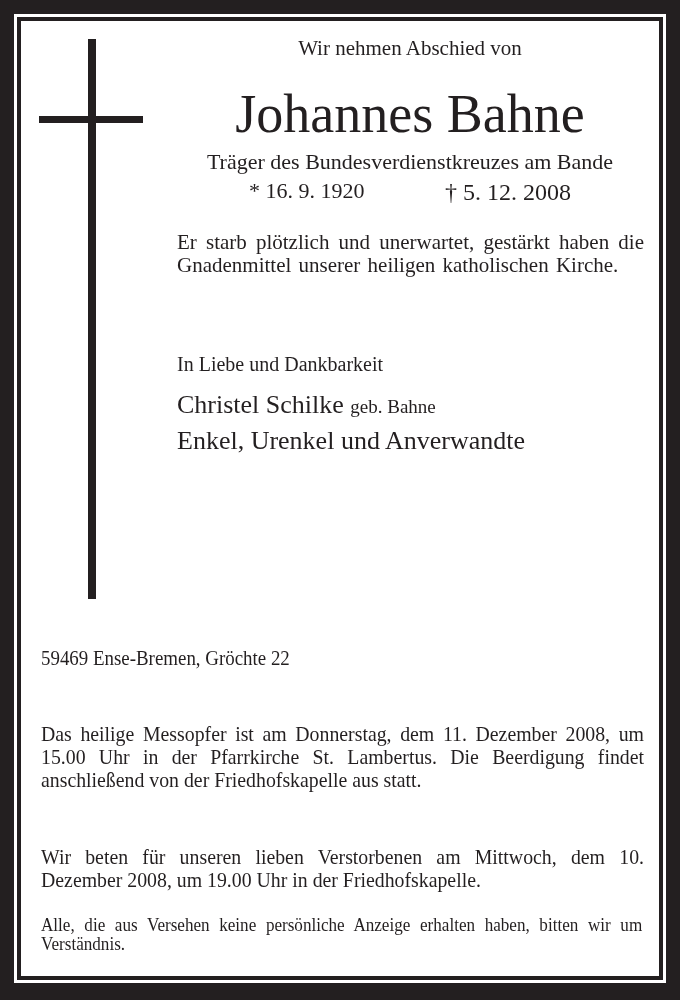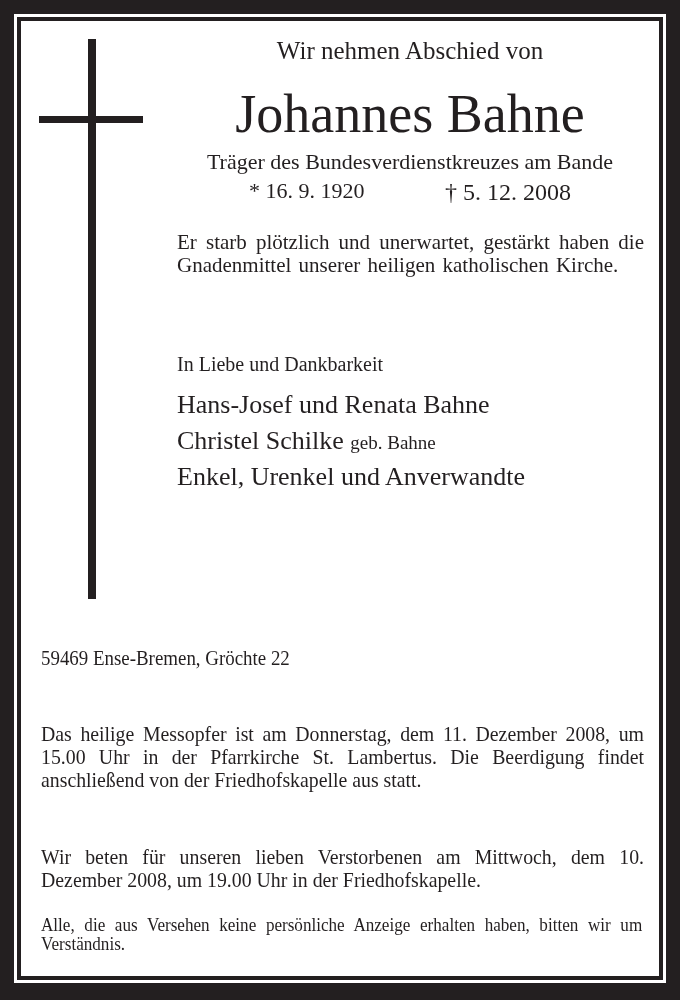--- a/index.html
+++ b/index.html
@@ -15,21 +15,21 @@
     }
     .cross-v { position: absolute; left: 88px; top: 39px; width: 8px; height: 560px; background: #231f20; }
     .cross-h { position: absolute; left: 39px; top: 116px; width: 104px; height: 7px; background: #231f20; }
 
     .t {
       position: absolute; color: #231f20; white-space: nowrap;
       font-family: "Liberation Serif", "DejaVu Serif", serif; line-height: 1;
     }
     .center { text-align: center; }
 
-    .intro { left: 160px; width: 500px; top: 38px; font-size: 25px; }
+    .intro { left: 160px; width: 500px; top: 38px; font-size: 21px; }
     .name { left: 160px; width: 500px; top: 87px; font-size: 54px; }
     .honor { left: 160px; width: 500px; top: 145px; font-size: 22px; margin-top: 6px; }
     .born { left: 249px; top: 180px; font-size: 22px; }
     .died { left: 445px; top: 180px; font-size: 24px; text-align: center; }
 
     .para {
       position: absolute; color: #231f20;
       font-family: "Liberation Serif", "DejaVu Serif", serif;
       text-align: justify; text-align-last: left; hyphens: none;
     }
@@ -74,21 +74,20 @@
 <div class="t center name">Johannes Bahne</div>
 <div class="t center honor">Träger des Bundesverdienstkreuzes am Bande</div>
 <div class="t born">* 16. 9. 1920</div>
 <div class="t died">† 5. 12. 2008</div>
 
 <div class="para p1">Er starb plötzlich und unerwartet, gestärkt haben die Gnadenmittel unserer heiligen katholischen Kirche.</div>
 
 <div class="t liebe">In Liebe und Dankbarkeit</div>
 
 <ul class="names">
-  <li><span>Hans-Josef und Renata Bahne</span></li>
   <li><span>Christel Schilke</span> <span class="nee">geb. Bahne</span></li>
   <li><span>Enkel, Urenkel und Anverwandte</span></li>
 </ul>
 
 <div class="t address">59469 Ense-Bremen, Gröchte 22</div>
 
 <div class="para p2">Das heilige Messopfer ist am Donnerstag, dem 11. Dezember 2008, um 15.00 Uhr in der Pfarrkirche St. Lambertus. Die Beerdigung findet anschließend von der Friedhofskapelle aus statt.</div>
 <div class="para p3">Wir beten für unseren lieben Verstorbenen am Mittwoch, dem 10. Dezember 2008, um 19.00 Uhr in der Friedhofskapelle.</div>
 <div class="para p4">Alle, die aus Versehen keine persönliche Anzeige erhalten haben, bitten wir um Verständnis.</div>
 

